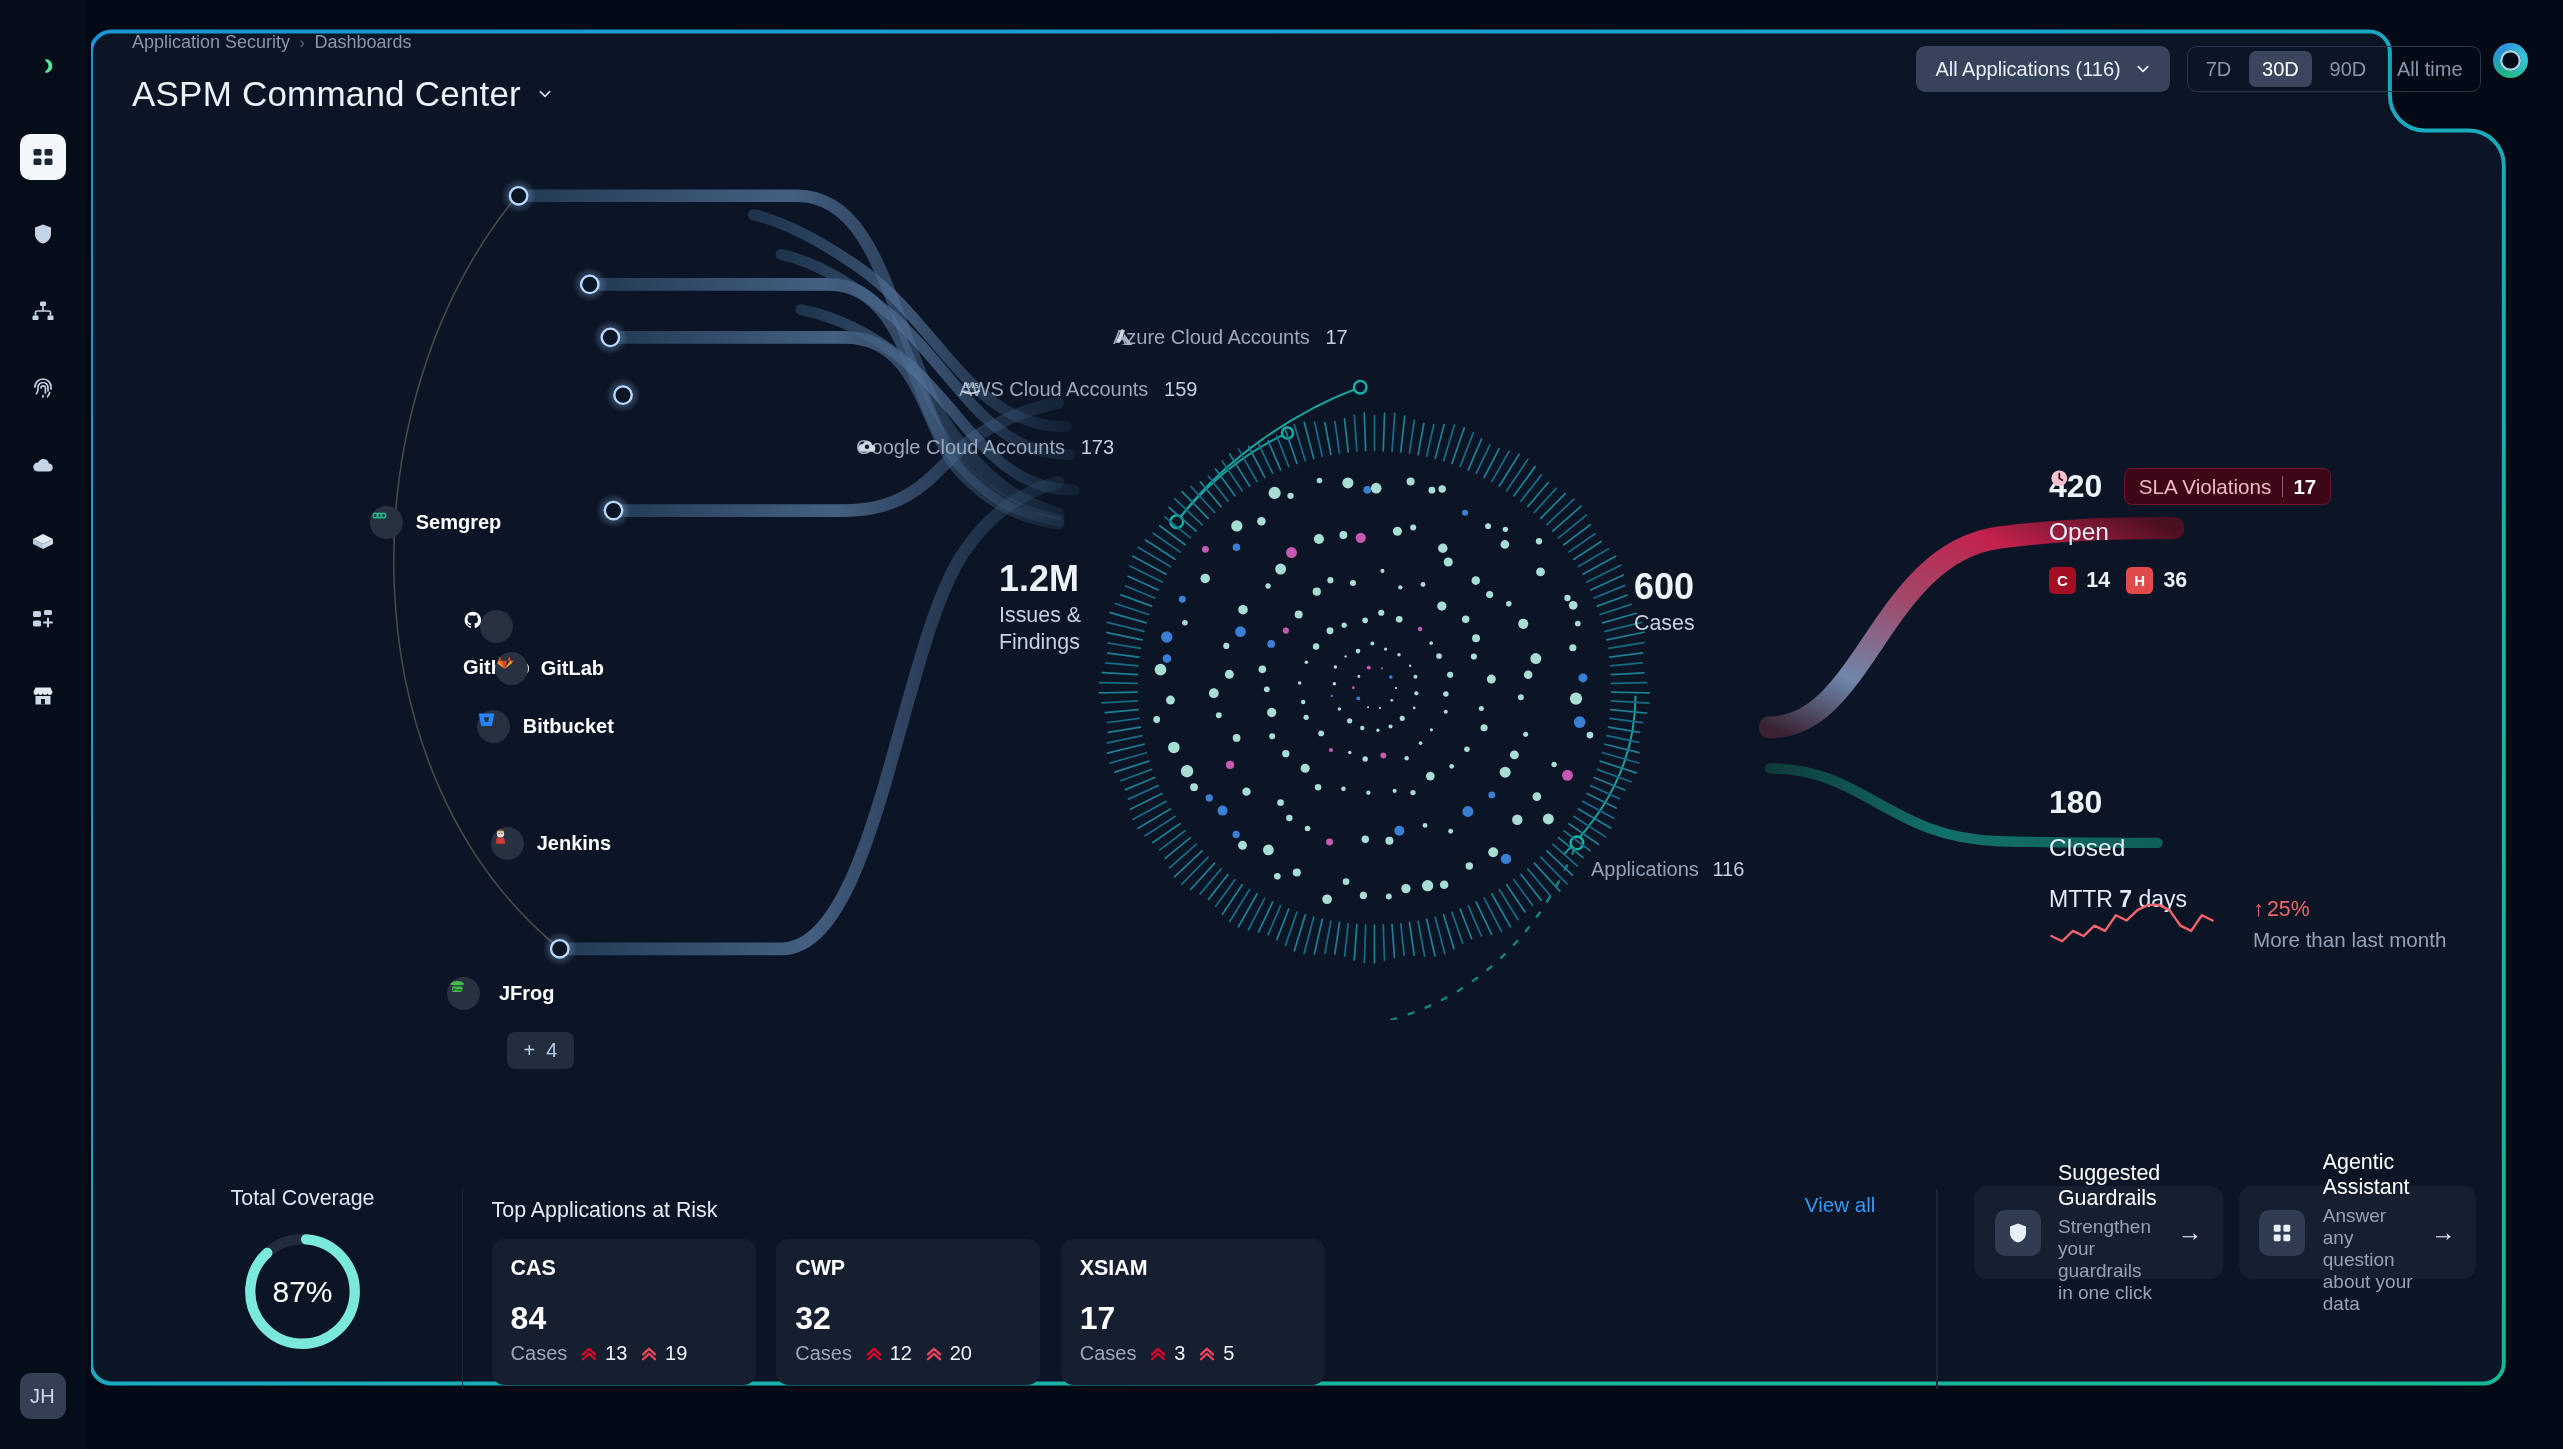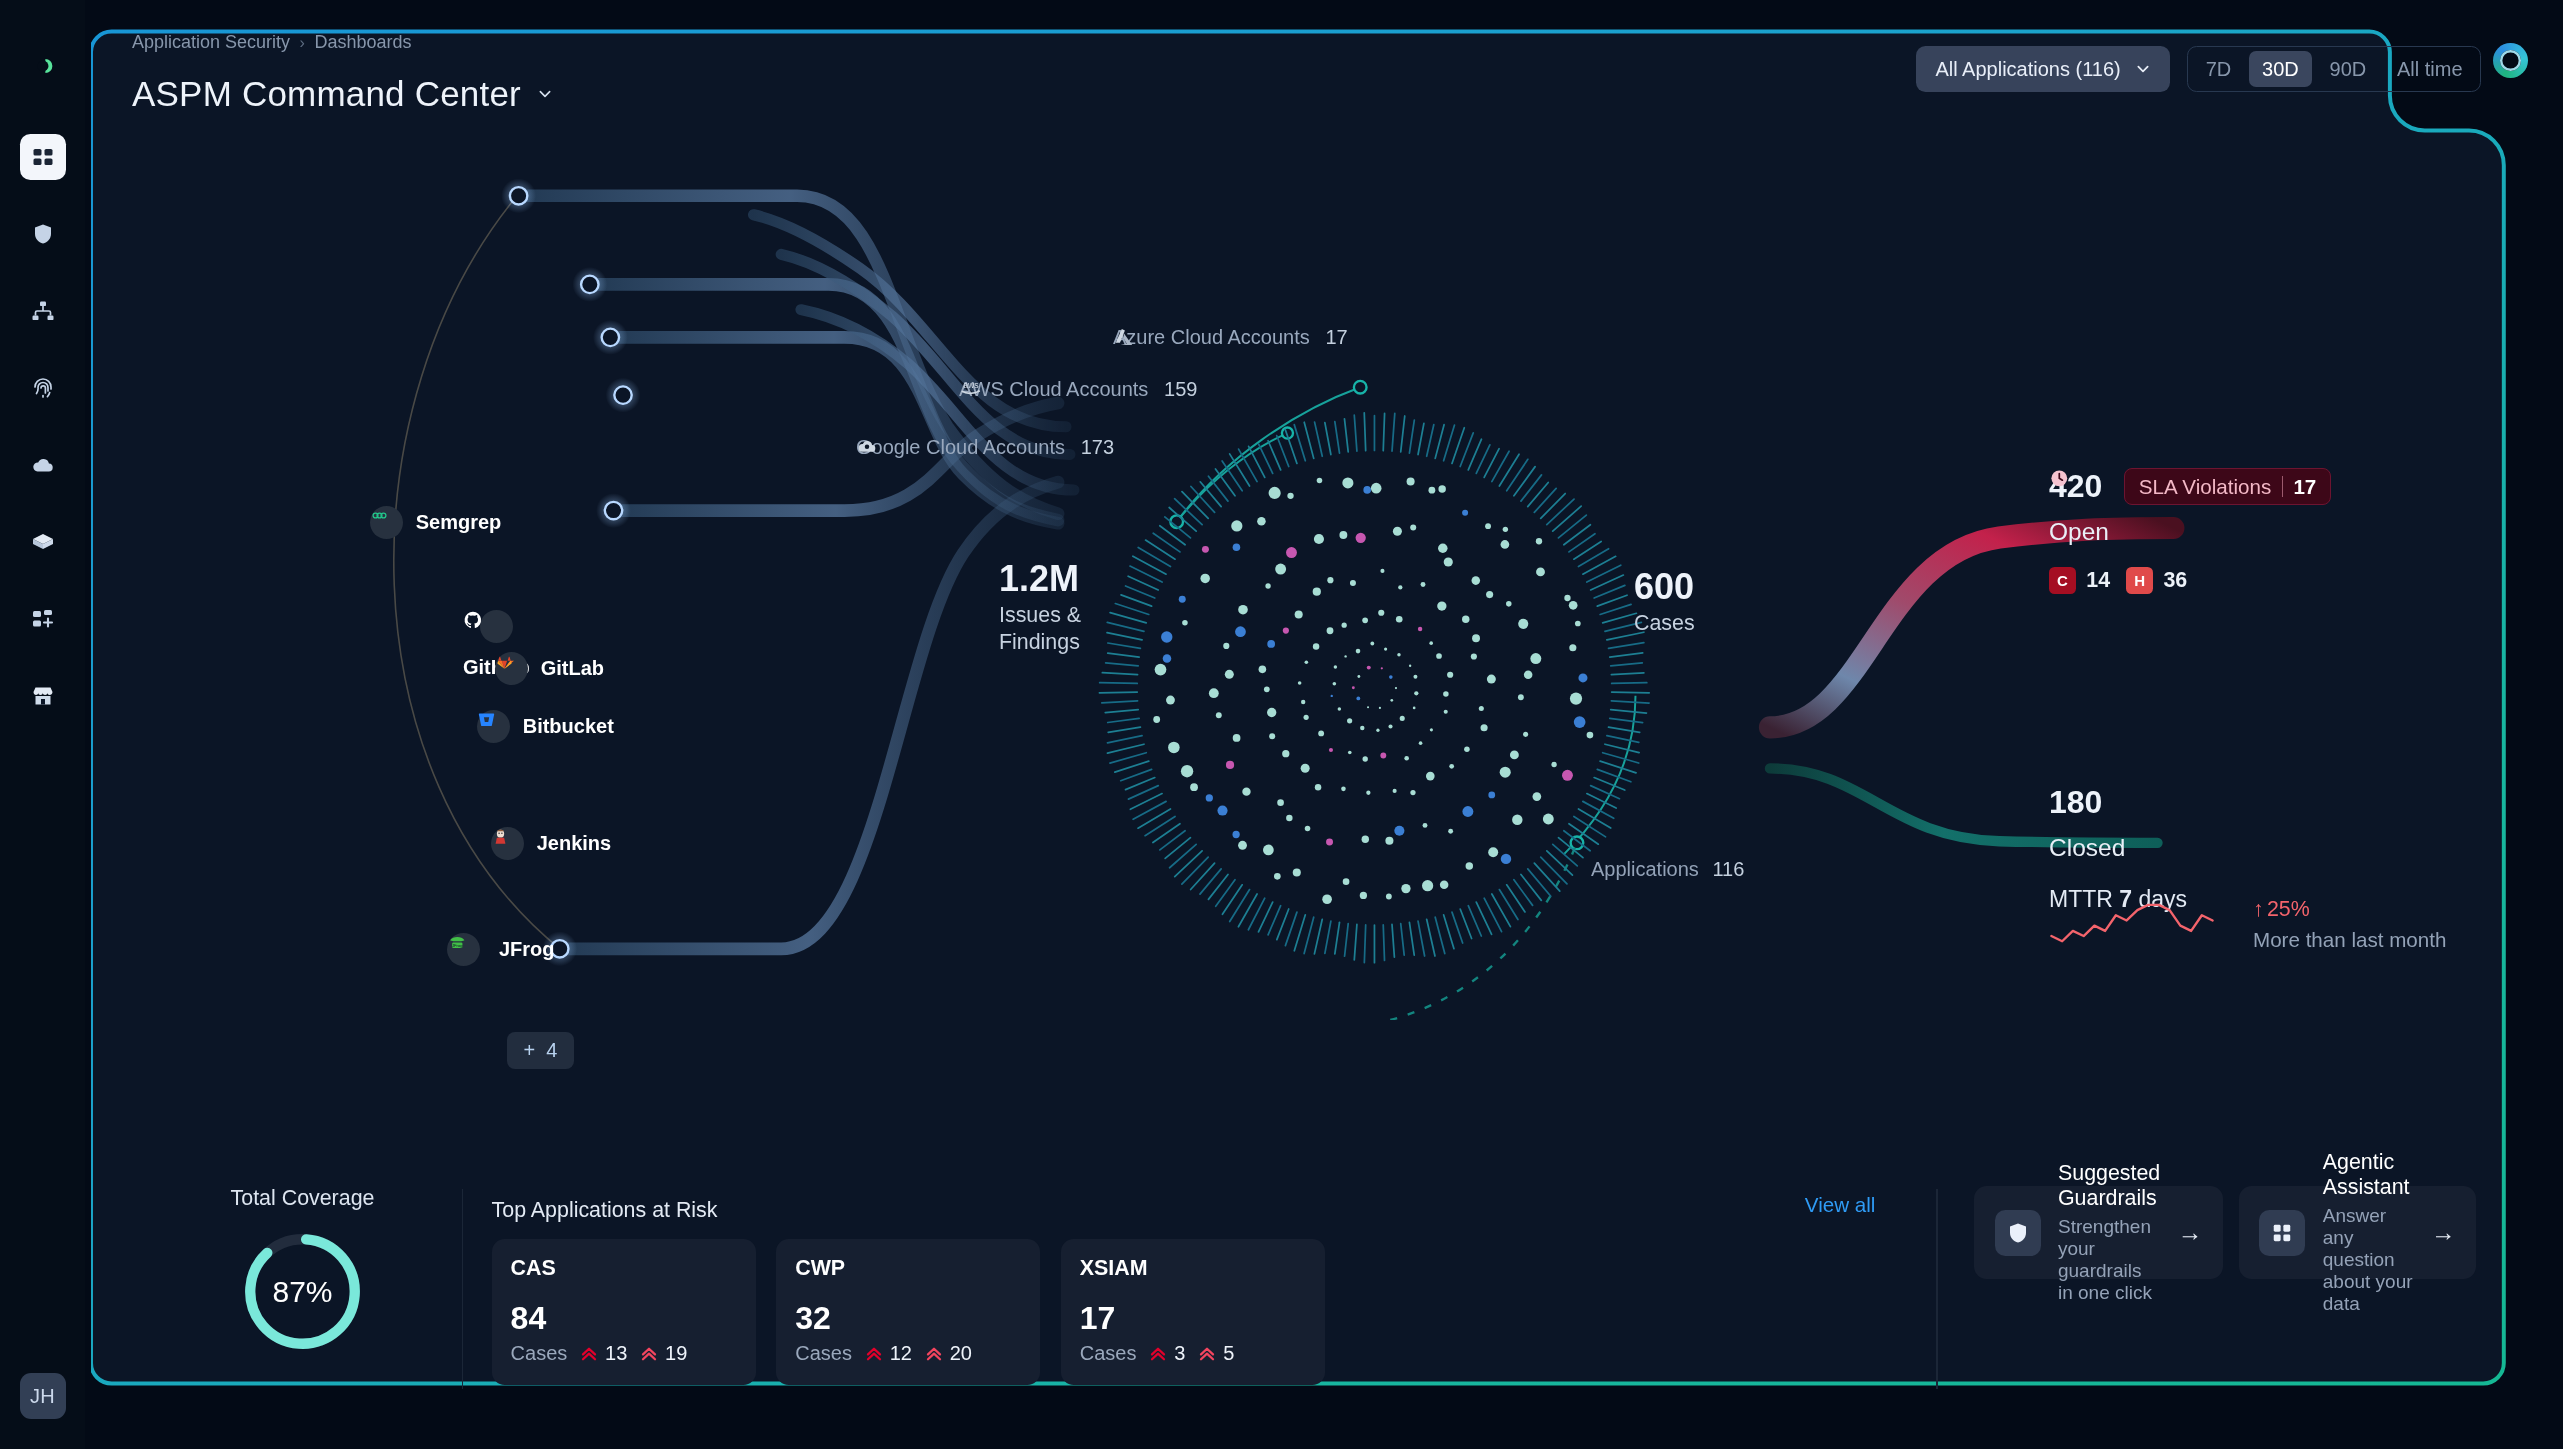--- a/index.html
+++ b/index.html
@@ -786,21 +786,21 @@
             <ellipse cx="12" cy="8.4" rx="4.6" ry="5" fill="#eeded2"></ellipse>
             <path d="M7.4 13.5h9.2l1.6 7.5H5.8z" fill="#d33833"></path>
             <circle cx="10.2" cy="8" r=".9" fill="#2a2a2a"></circle>
               <circle cx="13.8" cy="8" r=".9" fill="#2a2a2a"></circle>
             <path d="M7.6 5.5c1.5-2.5 7.3-2.5 8.8 0z" fill="#8b5a3b"></path>
           </svg>
         </span>
         <span class="src-label">Jenkins</span>
       </div>
 
-      <div class="src-node" style="left:362px; top:791px;gap:19px;">
+      <div class="src-node" style="left:362px; top:835px;gap:19px;">
         <span class="src-ico">
           <svg width="20.6" height="20.6" viewBox="0 0 26 26">
             <path d="M4 9c2-3 5-4 9-4s7 1 9 4c-2 1-4 1.4-5 1.4H9c-1 0-3-.4-5-1.4z" fill="#41bf47"></path>
             <rect x="6.5" y="12" width="13" height="7" rx="1.5" fill="#41bf47"></rect>
             <text x="13" y="17.6" font-size="5.2" fill="#0b1526" text-anchor="middle" font-family="Liberation Sans, sans-serif">JFrog</text>
           </svg>
         </span>
         <span class="src-label">JFrog</span>
       </div>
 

